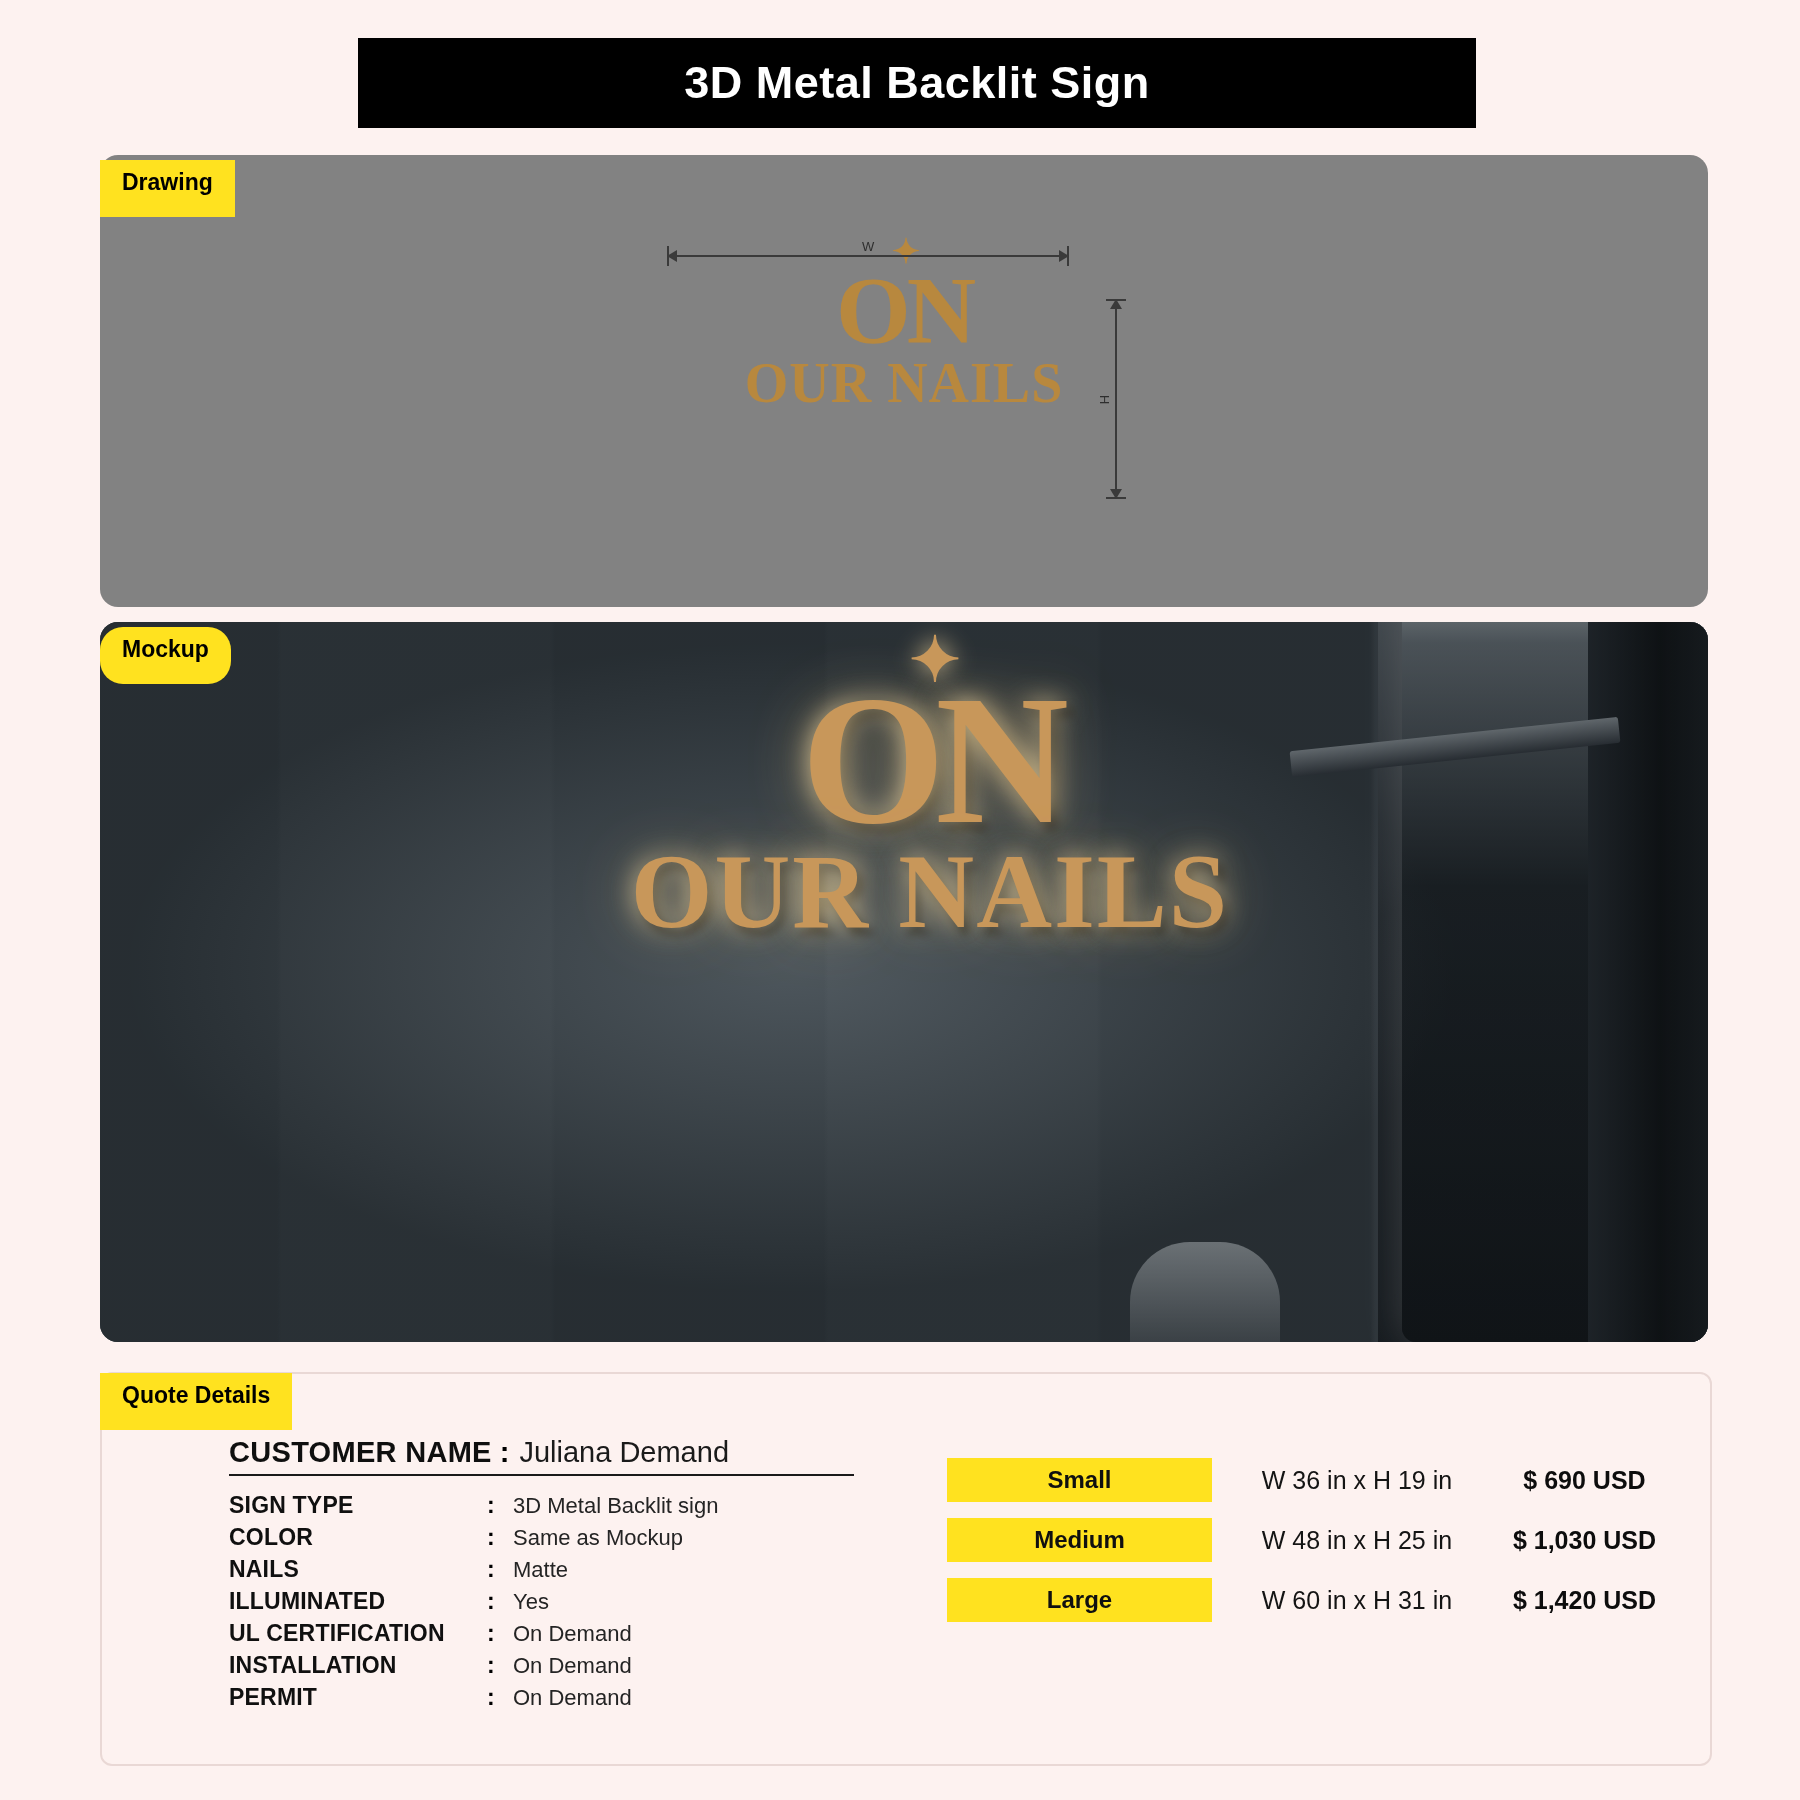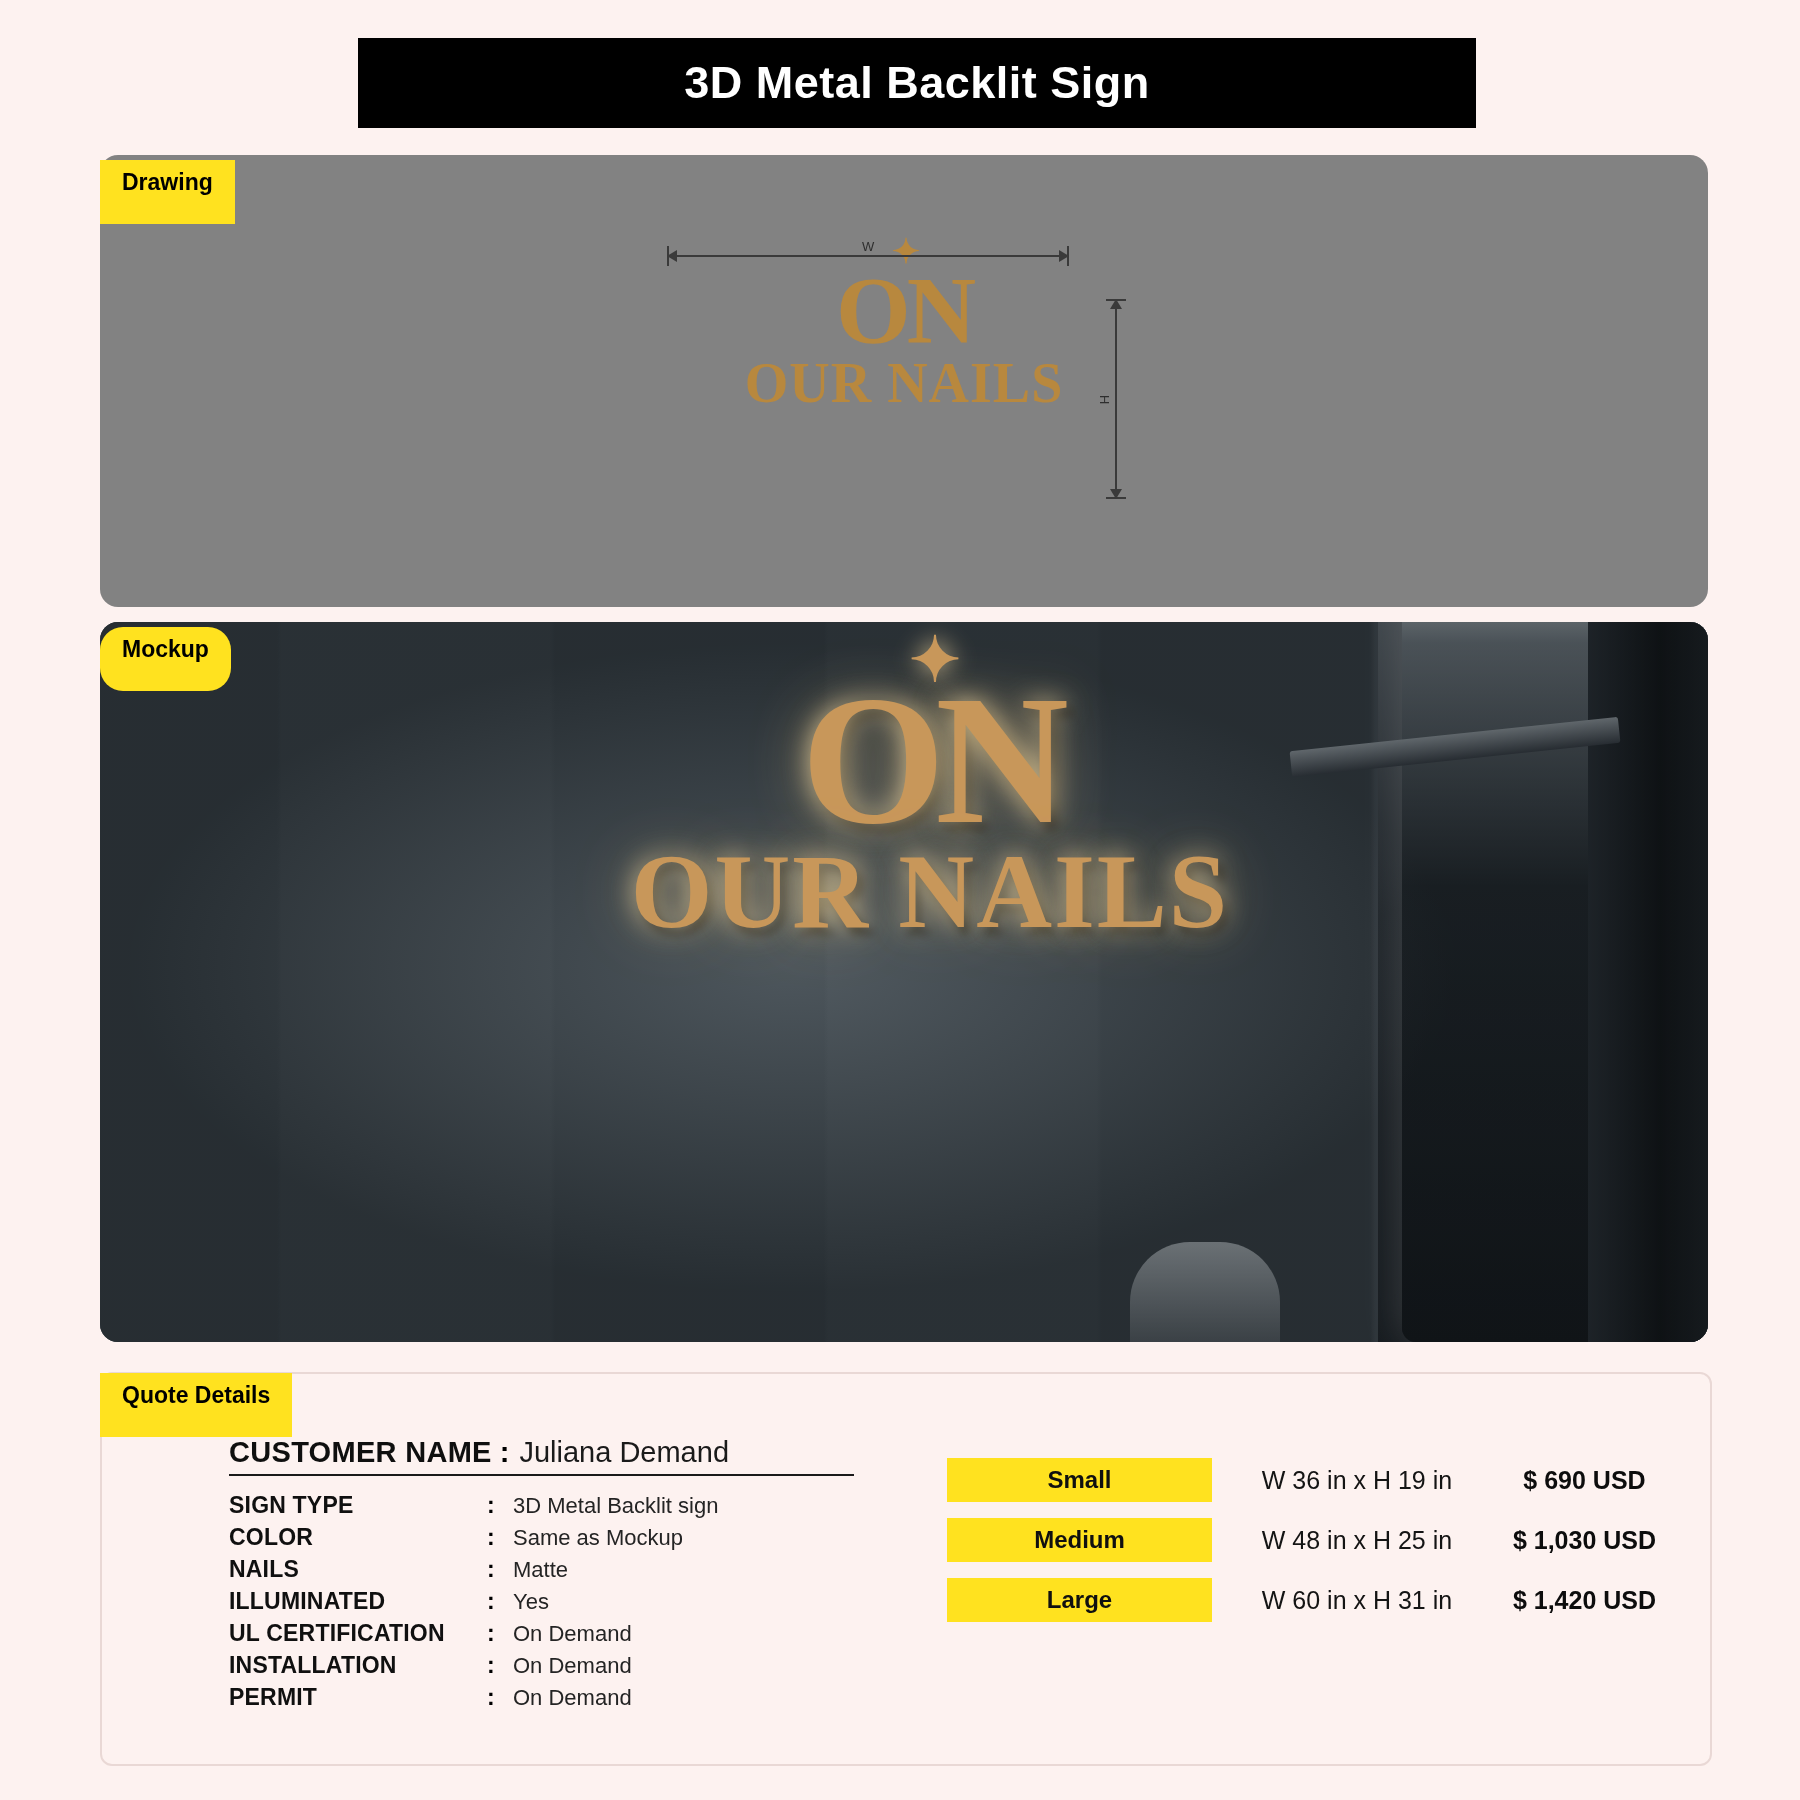--- a/index.html
+++ b/index.html
@@ -39,21 +39,21 @@
     position: absolute;
     border-radius: 18px;
     overflow: hidden;
   }
   .panel-label {
     position: absolute;
     background: #ffe21f;
     color: #000000;
     font-size: 23px;
     font-weight: bold;
-    padding: 9px 22px 28px 22px;
+    padding: 9px 22px 21px 22px;
     z-index: 5;
   }
 
   
   #drawing-panel {
     left: 100px;
     top: 155px;
     width: 1608px;
     height: 452px;
     background: #828282;

